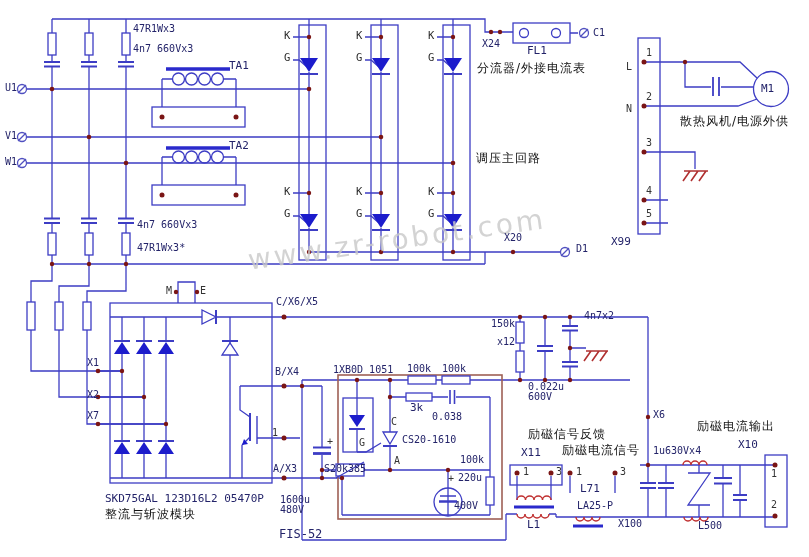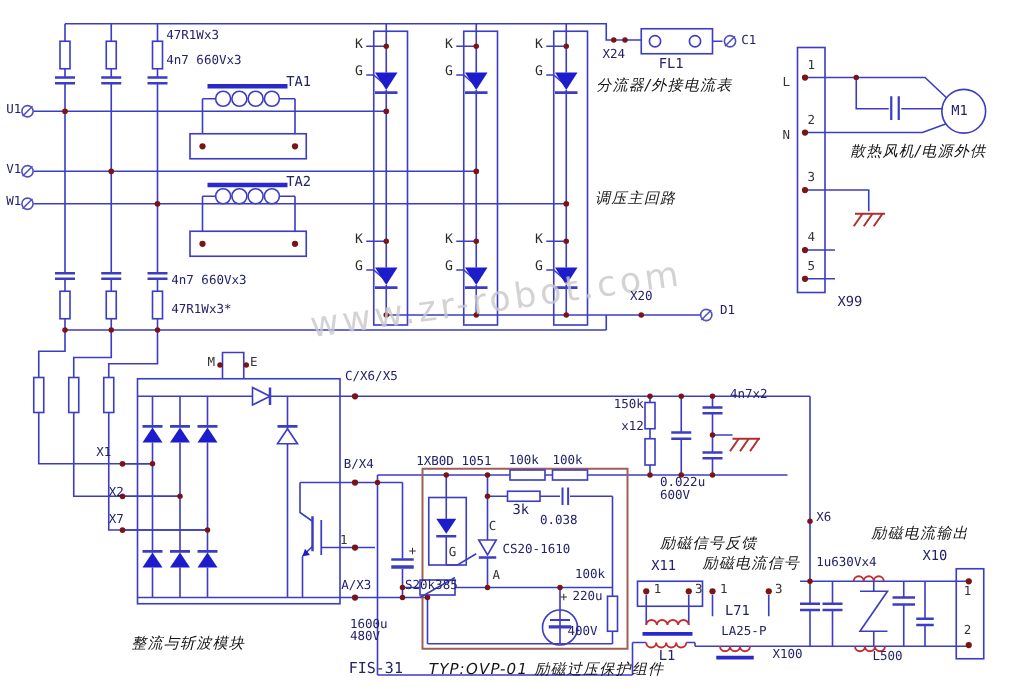--- a/index.html
+++ b/index.html
@@ -2,21 +2,21 @@
 <html><head>
 <meta charset="utf-8">
 <style>
   html,body{margin:0;padding:0;background:#fff;}
   .canvas{position:relative;width:809px;height:557px;background:#ffffff;overflow:hidden;
           font-family:"DejaVu Sans",sans-serif;}
   svg{position:absolute;left:0;top:0;}
   .lbl{position:absolute;font:10px "DejaVu Sans Mono",monospace;color:#232369;white-space:nowrap;line-height:1.1;}
   .s11{font-size:11px;}
   .s12{font-size:12px;}
-  .cn{font-family:"DejaVu Sans",sans-serif;font-style:italic;font-size:12px;color:#141414;letter-spacing:1px;}
+  .cn{font-family:"DejaVu Sans",sans-serif;font-size:12px;color:#141414;letter-spacing:1px;}
   .pin{color:#333;}
   .kg{color:#2b2b2b;font-size:10.5px;}
   .wm{position:absolute;left:246px;top:244px;font:28px "DejaVu Sans",sans-serif;color:#c9c9c9;
       opacity:.8;letter-spacing:3px;transform:rotate(-8deg);transform-origin:left top;}
 </style>
 </head>
 <body>
 
 <div class="canvas">
 
@@ -328,40 +328,40 @@
 <div class="lbl" style="left:504px;top:232px">X20</div>
 <div class="lbl" style="left:576px;top:243px">D1</div>
 
 <div class="lbl pin" style="left:646px;top:47px">1</div>
 <div class="lbl pin" style="left:646px;top:91px">2</div>
 <div class="lbl pin" style="left:646px;top:137px">3</div>
 <div class="lbl pin" style="left:646px;top:185px">4</div>
 <div class="lbl pin" style="left:646px;top:208px">5</div>
 <div class="lbl pin" style="left:626px;top:61px">L</div>
 <div class="lbl pin" style="left:626px;top:103px">N</div>
-<div class="lbl s11" style="left:670px;top:236px">X99</div>
+<div class="lbl s11" style="left:611px;top:236px">X99</div>
 <div class="lbl s11" style="left:761px;top:83px">M1</div>
 <div class="cn lbl" style="left:680px;top:115px">散热风机/电源外供</div>
 
 <div class="lbl pin" style="left:166px;top:285px">M</div>
 <div class="lbl pin" style="left:200px;top:285px">E</div>
 <div class="lbl" style="left:276px;top:296px">C/X6/X5</div>
-<div class="lbl" style="left:77px;top:357px">X1</div>
+<div class="lbl" style="left:87px;top:357px">X1</div>
 <div class="lbl" style="left:87px;top:389px">X2</div>
 <div class="lbl" style="left:87px;top:410px">X7</div>
 <div class="lbl" style="left:275px;top:366px">B/X4</div>
 <div class="lbl pin" style="left:272px;top:427px">1</div>
 <div class="lbl" style="left:273px;top:463px">A/X3</div>
+<div class="lbl s11" style="left:105px;top:493px">SKD75GAL 123D16L2 05470P</div>
 <div class="cn lbl" style="left:105px;top:508px">整流与斩波模块</div>
 <div class="lbl" style="left:280px;top:494px">1600u</div>
 <div class="lbl" style="left:280px;top:504px">480V</div>
 <div class="lbl pin" style="left:327px;top:436px">+</div>
 
-<div class="lbl s12" style="left:279px;top:528px">FIS-31</div>
-<div class="cn lbl" style="left:343px;top:529px">TYP:OVP-01 励磁过压保护组件</div>
+<div class="lbl s12" style="left:279px;top:528px">FIS-52</div>
 <div class="lbl" style="left:333px;top:364px">1XB0D 1051</div>
 <div class="lbl" style="left:407px;top:363px">100k</div>
 <div class="lbl" style="left:442px;top:363px">100k</div>
 <div class="lbl s11" style="left:410px;top:402px">3k</div>
 <div class="lbl" style="left:432px;top:411px">0.038</div>
 <div class="lbl pin" style="left:359px;top:437px">G</div>
 <div class="lbl pin" style="left:391px;top:416px">C</div>
 <div class="lbl" style="left:402px;top:434px">CS20-1610</div>
 <div class="lbl pin" style="left:394px;top:455px">A</div>
 <div class="lbl" style="left:324px;top:463px">S20k385</div>

